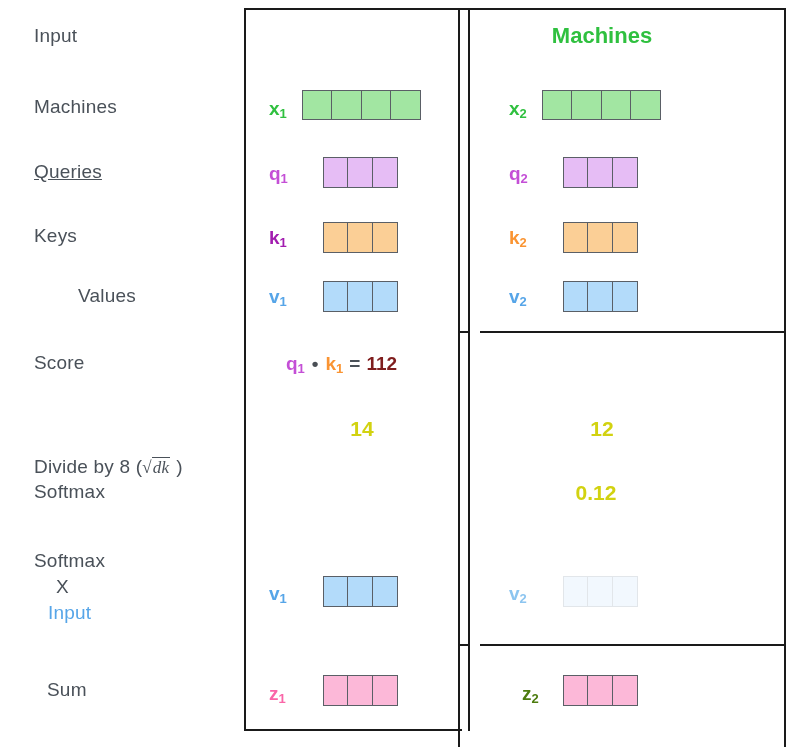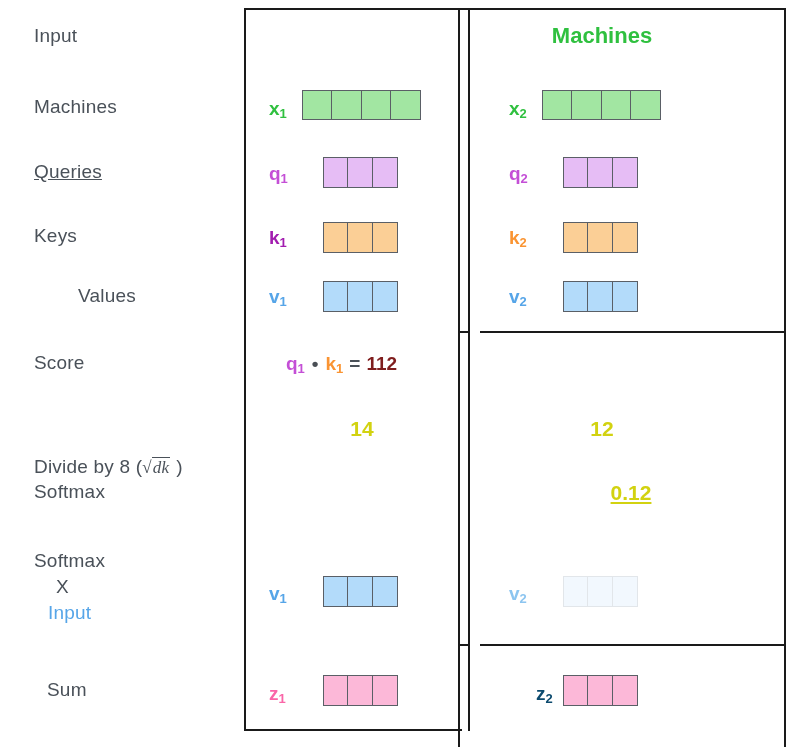--- a/index.html
+++ b/index.html
@@ -273,32 +273,32 @@
   </div>
   <div class="vec-strip" style="left:563px; top:281px;">
     <div class="cell" style="width:26px; height:31px; background:#b3dbfa;"></div>
     <div class="cell" style="width:26px; height:31px; background:#b3dbfa;"></div>
     <div class="cell" style="width:26px; height:31px; background:#b3dbfa;"></div>
   </div>
 
 
   <div class="scalar" style="left:527px; top:417px; width:150px;">12</div>
 
-  <div class="scalar" style="left:556px; top:481px; width:150px;text-decoration:underline;">0.12</div>
+  <div class="scalar" style="left:521px; top:481px; width:150px;">0.12</div>
 
   <div class="vec-label" style="left:509px; top:583px; color:#8cc5f0;">
     <span>v</span><span class="sub">2</span>
   </div>
   <div class="vec-strip faded" style="left:563px; top:576px;">
     <div class="cell" style="width:26px; height:31px; background:#f2f8fe;"></div>
     <div class="cell" style="width:26px; height:31px; background:#f2f8fe;"></div>
     <div class="cell" style="width:26px; height:31px; background:#f2f8fe;"></div>
   </div>
 
-  <div class="vec-label" style="left:536px; top:683px; color:#0c4a6e;">
+  <div class="vec-label" style="left:522px; top:683px; color:#4d7c0f;">
     <span>z</span><span class="sub">2</span>
   </div>
   <div class="vec-strip" style="left:563px; top:675px;">
     <div class="cell" style="width:26px; height:31px; background:#fcb8d8;"></div>
     <div class="cell" style="width:26px; height:31px; background:#fcb8d8;"></div>
     <div class="cell" style="width:26px; height:31px; background:#fcb8d8;"></div>
   </div>
 
 </div>
 

